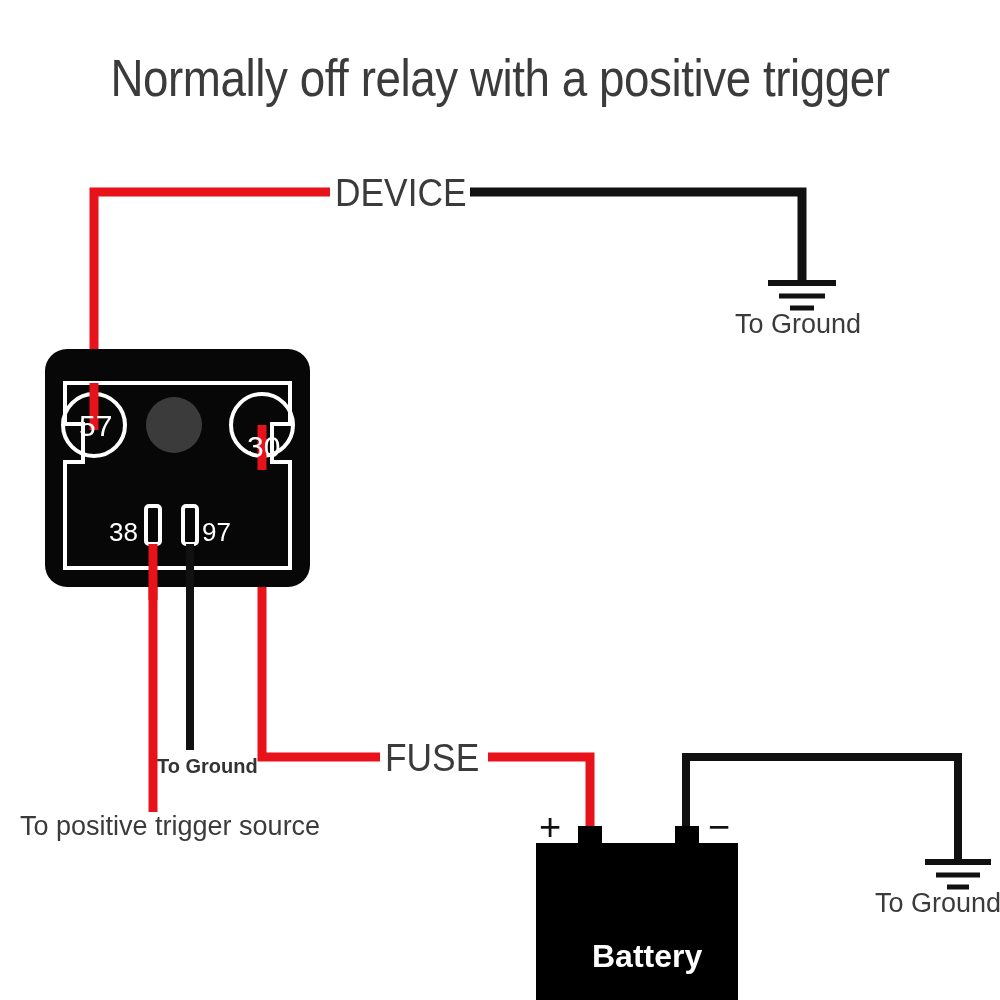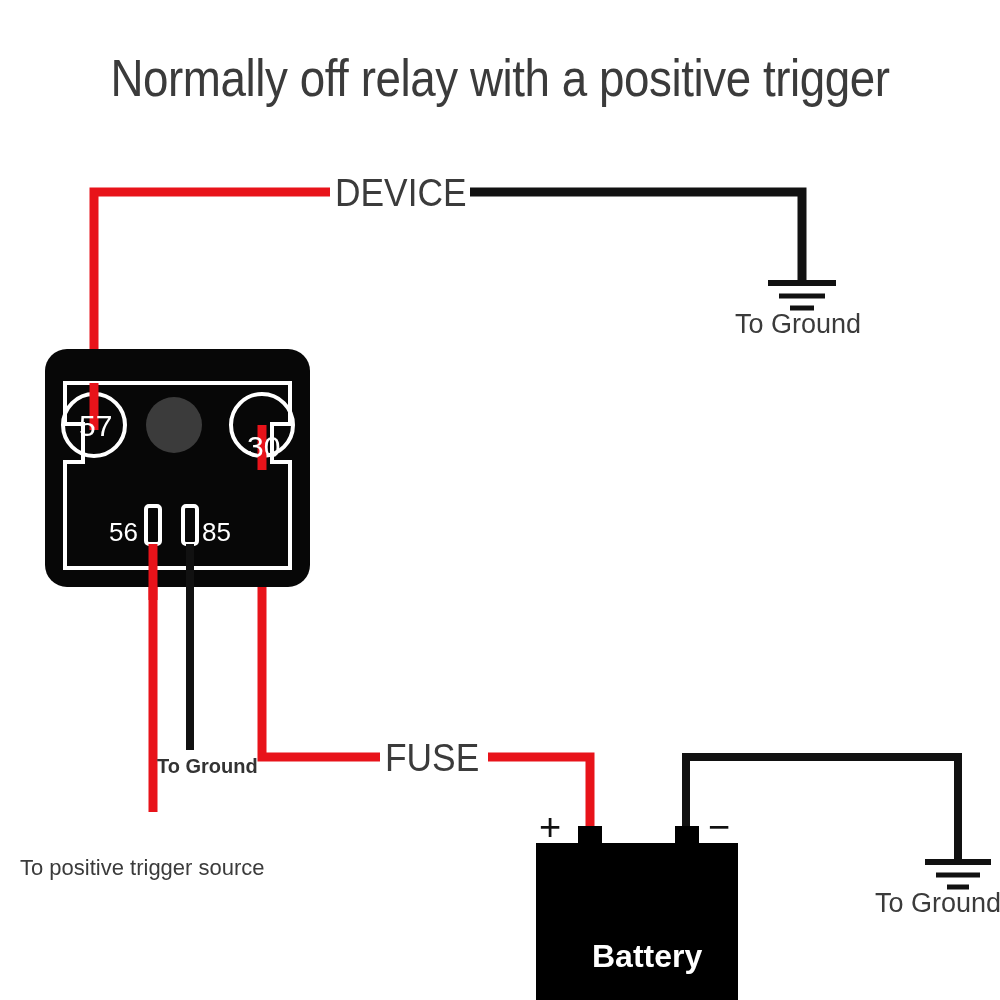--- a/index.html
+++ b/index.html
@@ -56,22 +56,21 @@
   }
   .lbl-ground {
     font-size: 27px;
   }
   .lbl-ground-sm {
     font-size: 20px;
     font-weight: bold;
     color: #333333;
   }
   .lbl-trigger {
-    font-size: 22px;
-    margin-top: 44px;
+    font-size: 27px;
   }
   .lbl-sign {
     font-size: 38px;
     color: #111111;
     font-weight: 400;
   }
   .lbl-pin {
     color: #ffffff;
     font-size: 30px;
     font-family: "Liberation Sans", sans-serif;
@@ -167,17 +166,17 @@
   <div class="lbl lbl-sign" style="left:539px; top:806px;">+</div>
 
   <div class="lbl lbl-sign" style="left:708px; top:806px;">−</div>
 
   <div class="lbl lbl-battery" style="left:592px; top:938px;">Battery</div>
 
   <div class="lbl lbl-pin" style="left:79px; top:409px;">57</div>
 
   <div class="lbl lbl-pin" style="left:247px; top:430px;">30</div>
 
-  <div class="lbl lbl-term" style="left:109px; top:517px;">56</div>
+  <div class="lbl lbl-term" style="left:109px; top:517px;">38</div>
 
-  <div class="lbl lbl-term" style="left:202px; top:517px;">85</div>
+  <div class="lbl lbl-term" style="left:202px; top:517px;">97</div>
 
 </div>
 
 </body></html>

